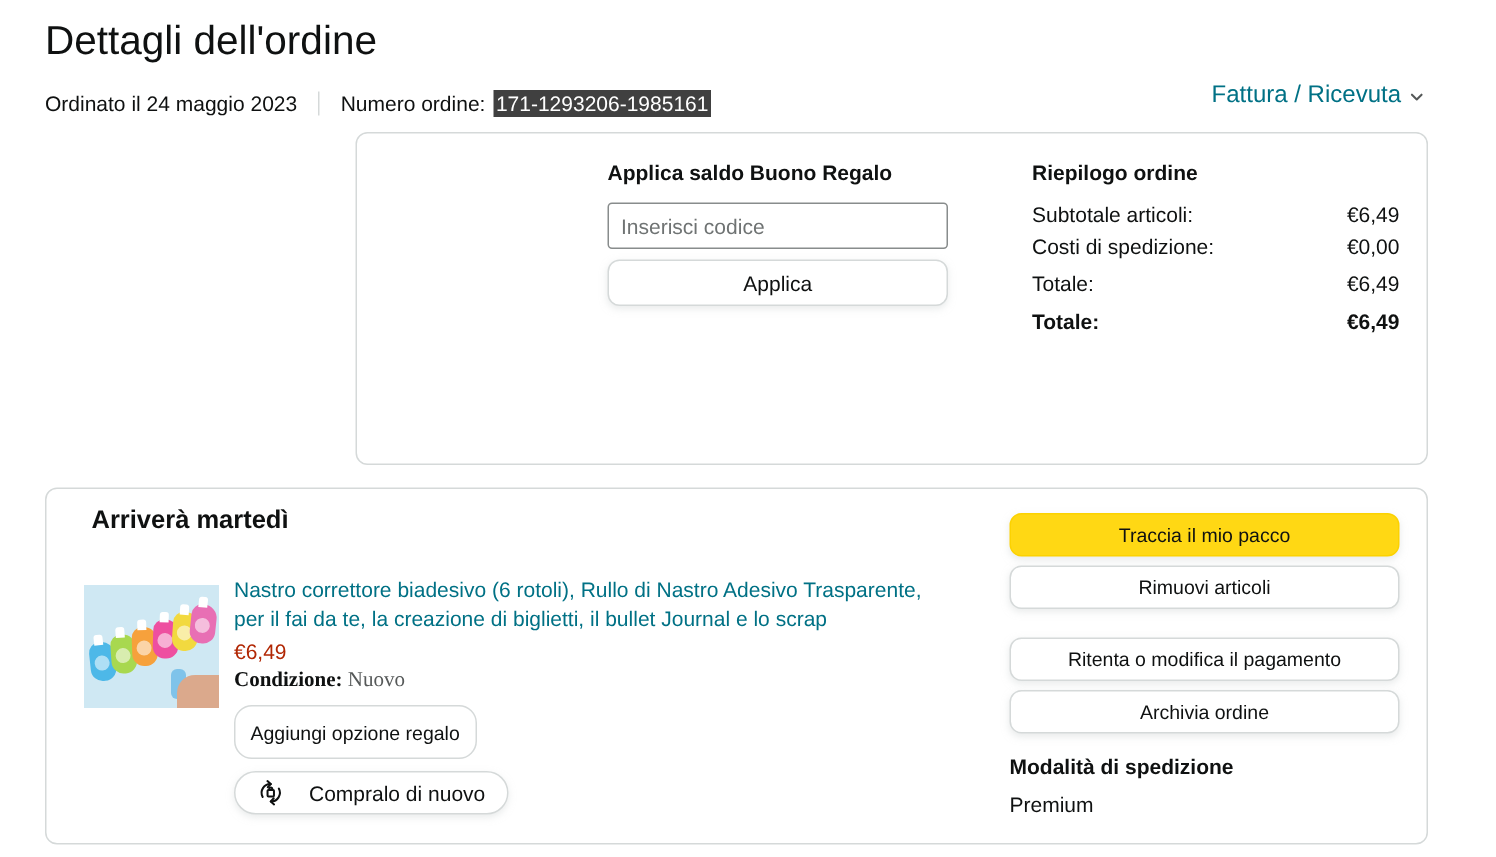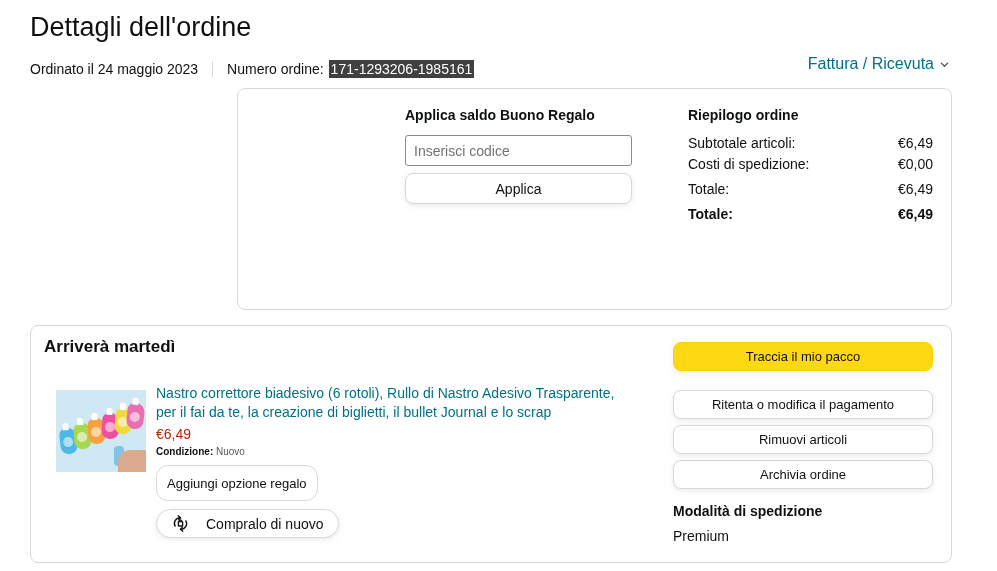--- a/index.html
+++ b/index.html
@@ -33,40 +33,40 @@
   .apply-btn { margin-top:7px; width:227px; height:31px; font-size:14px; }
 
   
   .summary-col { position:absolute; left:450px; top:18px; width:245px; }
   .summary-rows { margin-top:10px; font-size:14px; }
   .srow { display:flex; justify-content:space-between; line-height:21px; }
   .srow.gap { margin-top:4px; }
   .srow.total-bold { margin-top:4px; font-weight:700; }
 
   
-  .ship-h { position:absolute; left:13px; top:11px; font-size:17px; font-weight:700; }
+  .ship-h { position:absolute; left:30px; top:11px; font-size:17px; font-weight:700; }
 
   .prod-img { position:absolute; left:25px; top:64px; width:90px; height:82px; overflow:hidden;
     background:#cfe8f3; cursor:pointer; }
   .tape { position:absolute; width:17px; height:26px; border-radius:7px 9px 8px 8px; }
   .tape::before { content:""; position:absolute; left:4px; top:-5px; width:6px; height:7px;
     background:#fff; border-radius:2px 2px 0 0; }
   .tape::after { content:""; position:absolute; left:3px; top:9px; width:10px; height:10px;
     border-radius:50%; background:rgba(255,255,255,.55); }
   .hand { position:absolute; right:-6px; bottom:-8px; width:34px; height:30px;
     background:#dba98c; border-radius:12px 4px 0 0; }
   .held-tape { position:absolute; right:22px; bottom:6px; width:10px; height:20px;
     background:#7fc3ea; border-radius:4px; }
 
   .prod-info { position:absolute; left:125px; top:58px; width:478px; }
   .prod-title { font-size:14px; line-height:19px; color:#007185; cursor:pointer; }
   .sold-by { margin-top:4px; font-size:13px; color:#565959; }
   .seller-link { color:#007185; cursor:pointer; }
   .price { margin-top:4px; font-size:14px; color:#B12704; }
-  .condition { margin-top:4px; font-size:10px; }
+  .condition { margin-top:4px; font-size:14px;font-family:Liberation Serif, serif; }
   .condition b { font-weight:700; }
   .condition span.val { color:#565959; }
   .gift-opt-btn { margin-top:8px; display:inline-flex; height:36px; padding:0 10px;
     font-size:13px; border-radius:12px; box-shadow:none; }
   .buy-again-btn { margin-top:8px; display:inline-flex; height:29px; padding:0 14px;
     font-size:14px; border-radius:17px; gap:16px; }
 
   .actions-col { position:absolute; left:642px; top:16px; width:260px; }
   .act-btn { width:260px; height:29px; font-size:13px; }
   .act-btn.yellow { background:#FFD814; border-color:#FCD200; box-shadow:0 2px 5px rgba(213,217,217,.5); }
@@ -159,21 +159,21 @@
           <polyline points="14.8 21.8 12 19.3 14.5 16.6"></polyline>
           <rect x="9.3" y="9.6" width="5.4" height="5.6" rx="0.8"></rect>
           <path d="M10.7 9.6 v-0.8 a1.3 1.3 0 0 1 2.6 0 v0.8"></path>
         </svg>
         <span>Compralo di nuovo</span>
       </div>
     </div>
 
     <div class="actions-col">
       <div class="btn act-btn yellow">Traccia il mio pacco</div>
+      <div class="btn act-btn">Rimuovi articoli</div>
       <div class="btn act-btn first-gap">Ritenta o modifica il pagamento</div>
-      <div class="btn act-btn">Rimuovi articoli</div>
       <div class="btn act-btn">Archivia ordine</div>
       <div class="ship-mode-label">Modalità di spedizione</div>
       <div class="ship-mode-val">Premium</div>
     </div>
   </div>
 
 </div>
 
 </body></html>

